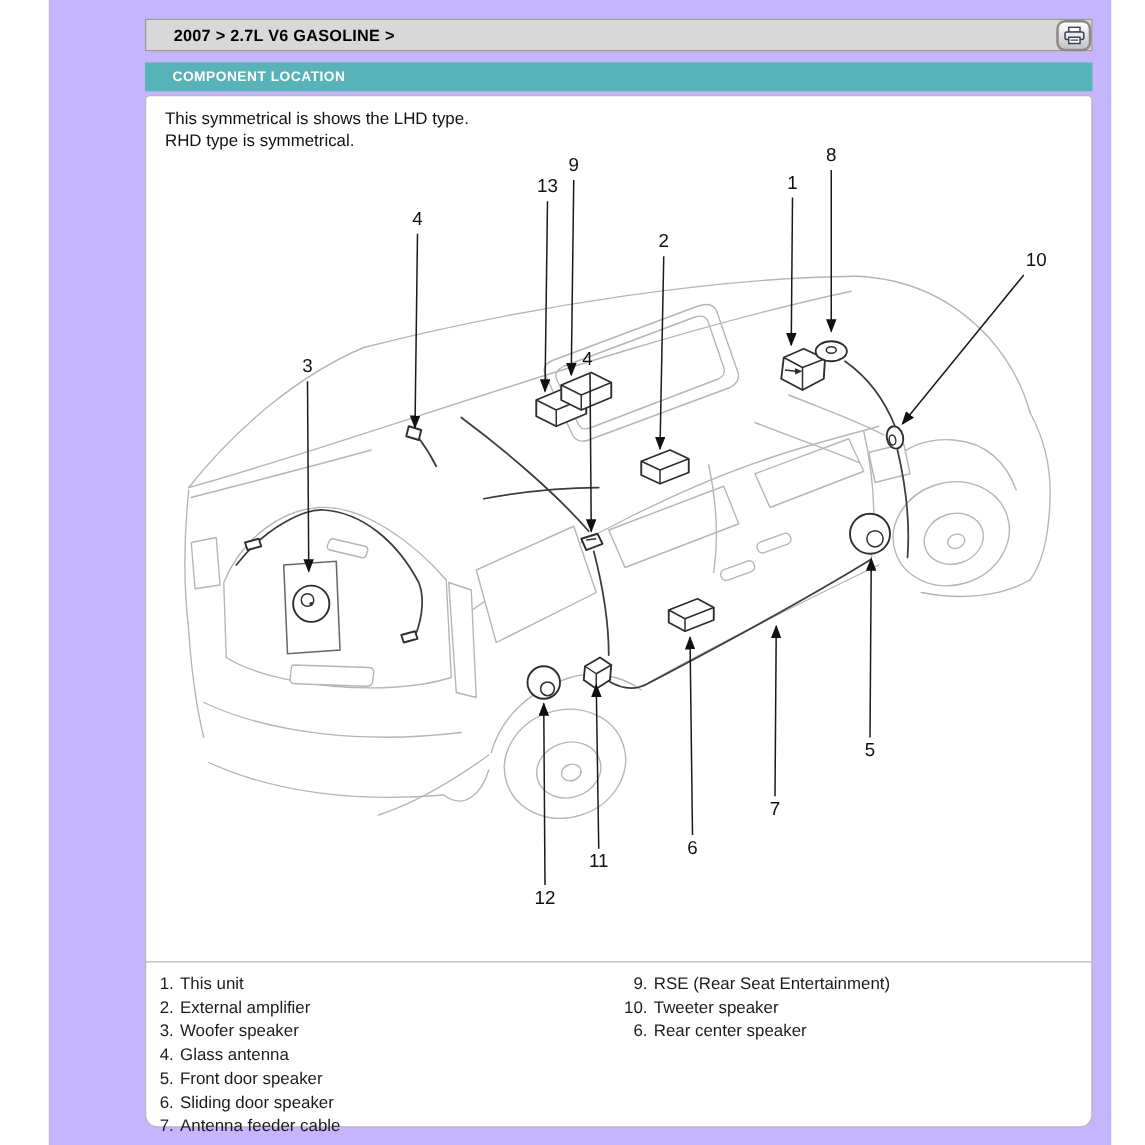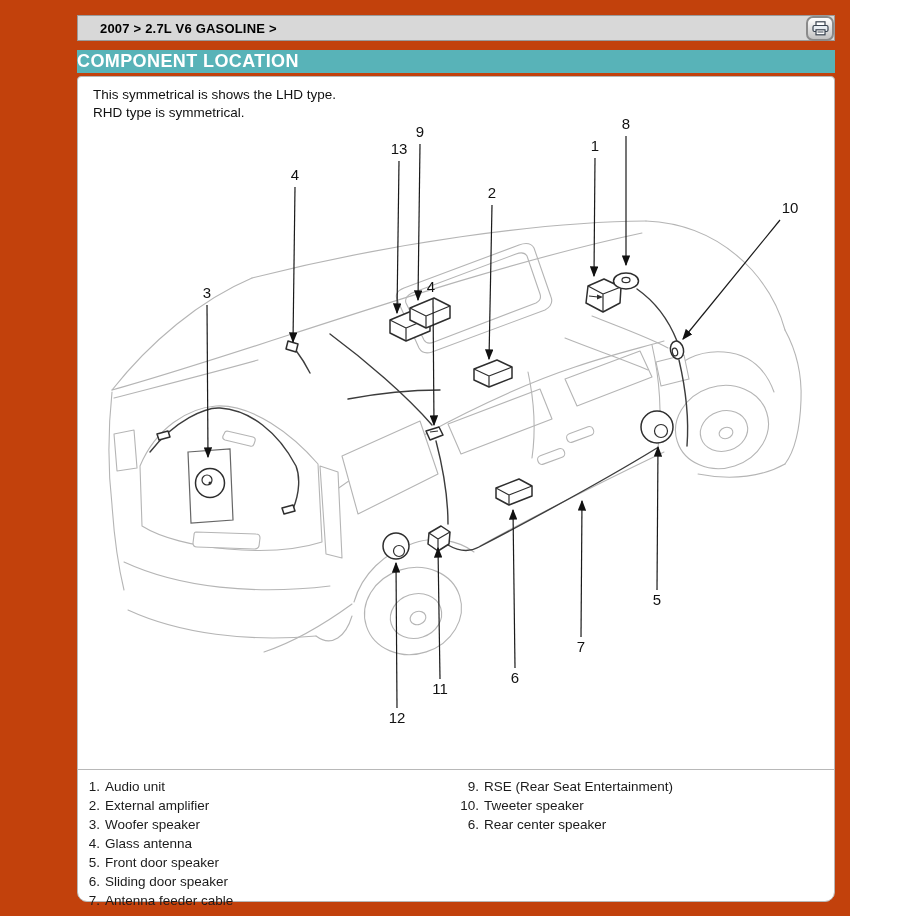--- a/index.html
+++ b/index.html
@@ -1,32 +1,32 @@
 <!DOCTYPE html>
 <html style="--banner: #58b3b8; --header-bar: #d8d8d8; --line-light: #b5b5b5; --line-dark: #3c3c3c;"><head>
 <meta charset="utf-8">
 <style>
   html,body{margin:0;padding:0;background:#fff;}
-  #page{position:relative;width:850px;height:916px;background:#c2410c;
-        font-family:"Liberation Sans",sans-serif;overflow:hidden;}
+  #page{position:relative;width:850px;height:916px;background:#c4b5fd;
+        font-family:"Liberation Sans",sans-serif;overflow:hidden;margin-left:39px;}
 
   
   .topbar{position:absolute;left:77px;top:15px;width:758px;height:26px;
           background:var(--header-bar,#d8d8d8);border:1px solid #9a9a9a;
           box-sizing:border-box;display:flex;align-items:center;}
   .crumb{font-size:13px;font-weight:bold;color:#000;padding-left:22px;letter-spacing:.2px;}
   .printbtn{position:absolute;left:728px;top:0px;width:28px;height:25px;
             border:2px solid #8a8a8a;border-radius:7px;
             background:linear-gradient(#ffffff,#c2c2c2);
             display:flex;align-items:center;justify-content:center;cursor:pointer;box-sizing:border-box;}
 
   
   .banner{position:absolute;left:77px;top:50px;width:758px;height:23px;
           background:var(--banner,#58b3b8);display:flex;align-items:center;}
-  .banner span{color:#fff;font-weight:bold;font-size:18px;letter-spacing:.4px;}
+  .banner span{color:#fff;font-weight:bold;font-size:11px;letter-spacing:.4px;padding-left:22px;}
 
   
   .mainbox{position:absolute;left:77px;top:76px;width:758px;height:826px;
            background:#fff;border:1px solid #b8b8b8;box-sizing:border-box;
            border-radius:4px 4px 10px 10px;}
   .divider{position:absolute;left:77px;top:769px;width:758px;height:1px;background:#b8b8b8;}
 
   .note{position:absolute;left:93px;top:86px;font-size:13.5px;color:#111;line-height:18px;}
 
   .diagram-svg{position:absolute;left:78px;top:76px;}
@@ -241,21 +241,21 @@
         <text x="397" y="719" class="cnum" text-anchor="middle" dominant-baseline="middle">12</text>
         <line x1="399" y1="161" x2="397" y2="313" class="cl" marker-end="url(#ah)"></line>
         <text x="399" y="150" class="cnum" text-anchor="middle" dominant-baseline="middle">13</text>
       </g>
   </svg>
 
   <div class="divider"></div>
 
   <div class="legend">
     <div class="lcol left">
-        <div class="lrow"><span class="lnum">1.</span><span>Audio unit</span></div>
+        <div class="lrow"><span class="lnum">1.</span><span>This unit</span></div>
         <div class="lrow"><span class="lnum">2.</span><span>External amplifier</span></div>
         <div class="lrow"><span class="lnum">3.</span><span>Woofer speaker</span></div>
         <div class="lrow"><span class="lnum">4.</span><span>Glass antenna</span></div>
         <div class="lrow"><span class="lnum">5.</span><span>Front door speaker</span></div>
         <div class="lrow"><span class="lnum">6.</span><span>Sliding door speaker</span></div>
         <div class="lrow"><span class="lnum">7.</span><span>Antenna feeder cable</span></div>
       </div>
     <div class="lcol right">
         <div class="lrow"><span class="lnum">9.</span><span>RSE (Rear Seat Entertainment)</span></div>
         <div class="lrow"><span class="lnum">10.</span><span>Tweeter speaker</span></div>

